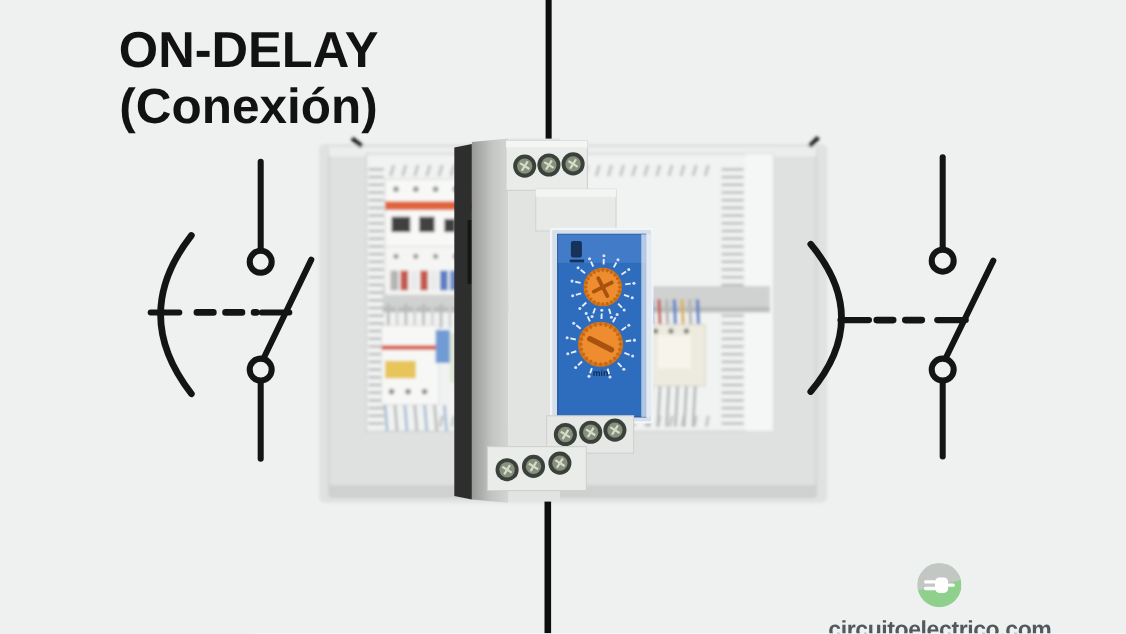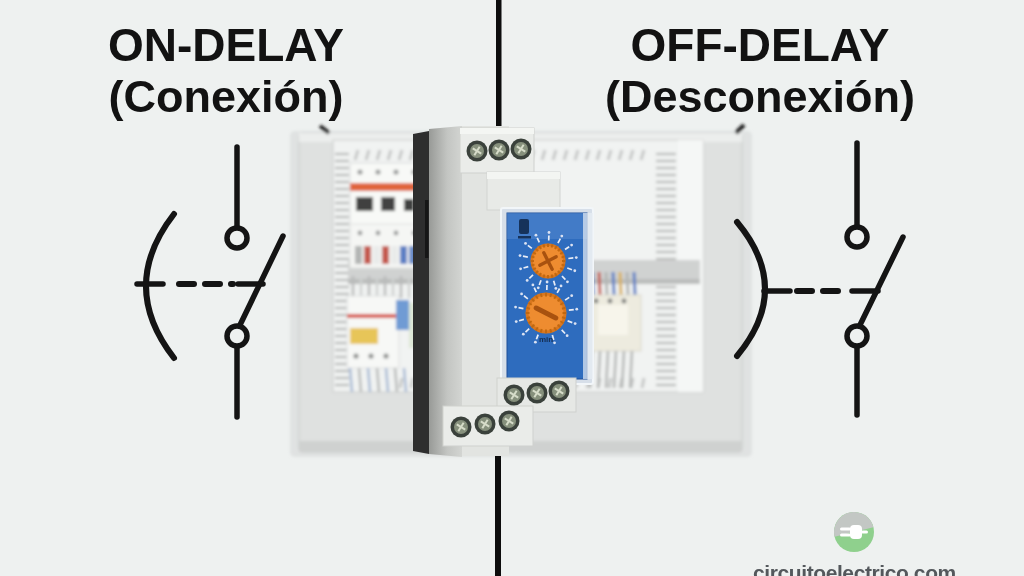--- a/index.html
+++ b/index.html
@@ -22,24 +22,20 @@
   .wm-gray{fill:var(--logo-gray,#c3c7c4);}
 </style>
 </head>
 <body>
 
 <div class="stage">
 
   <div class="title title-left">
     <span class="l1">ON-DELAY</span>
     <span class="l2">(Conexión)</span>
-  </div>
-  <div class="title title-right">
-    <span class="l1">OFF-DELAY</span>
-    <span class="l2">(Desconexión)</span>
   </div>
 
   <svg class="scene" width="1024" height="576" viewBox="0 0 1024 576">
     <defs>
       <filter id="soft" x="-5%" y="-5%" width="110%" height="110%">
           <feGaussianBlur stdDeviation="1.6"></feGaussianBlur>
         </filter>
       <linearGradient id="sideGrad" x1="0" y1="0" x2="1" y2="0">
         <stop offset="0" stop-color="#989a97"></stop>
           <stop offset="0.55" stop-color="#c3c5c2"></stop>

